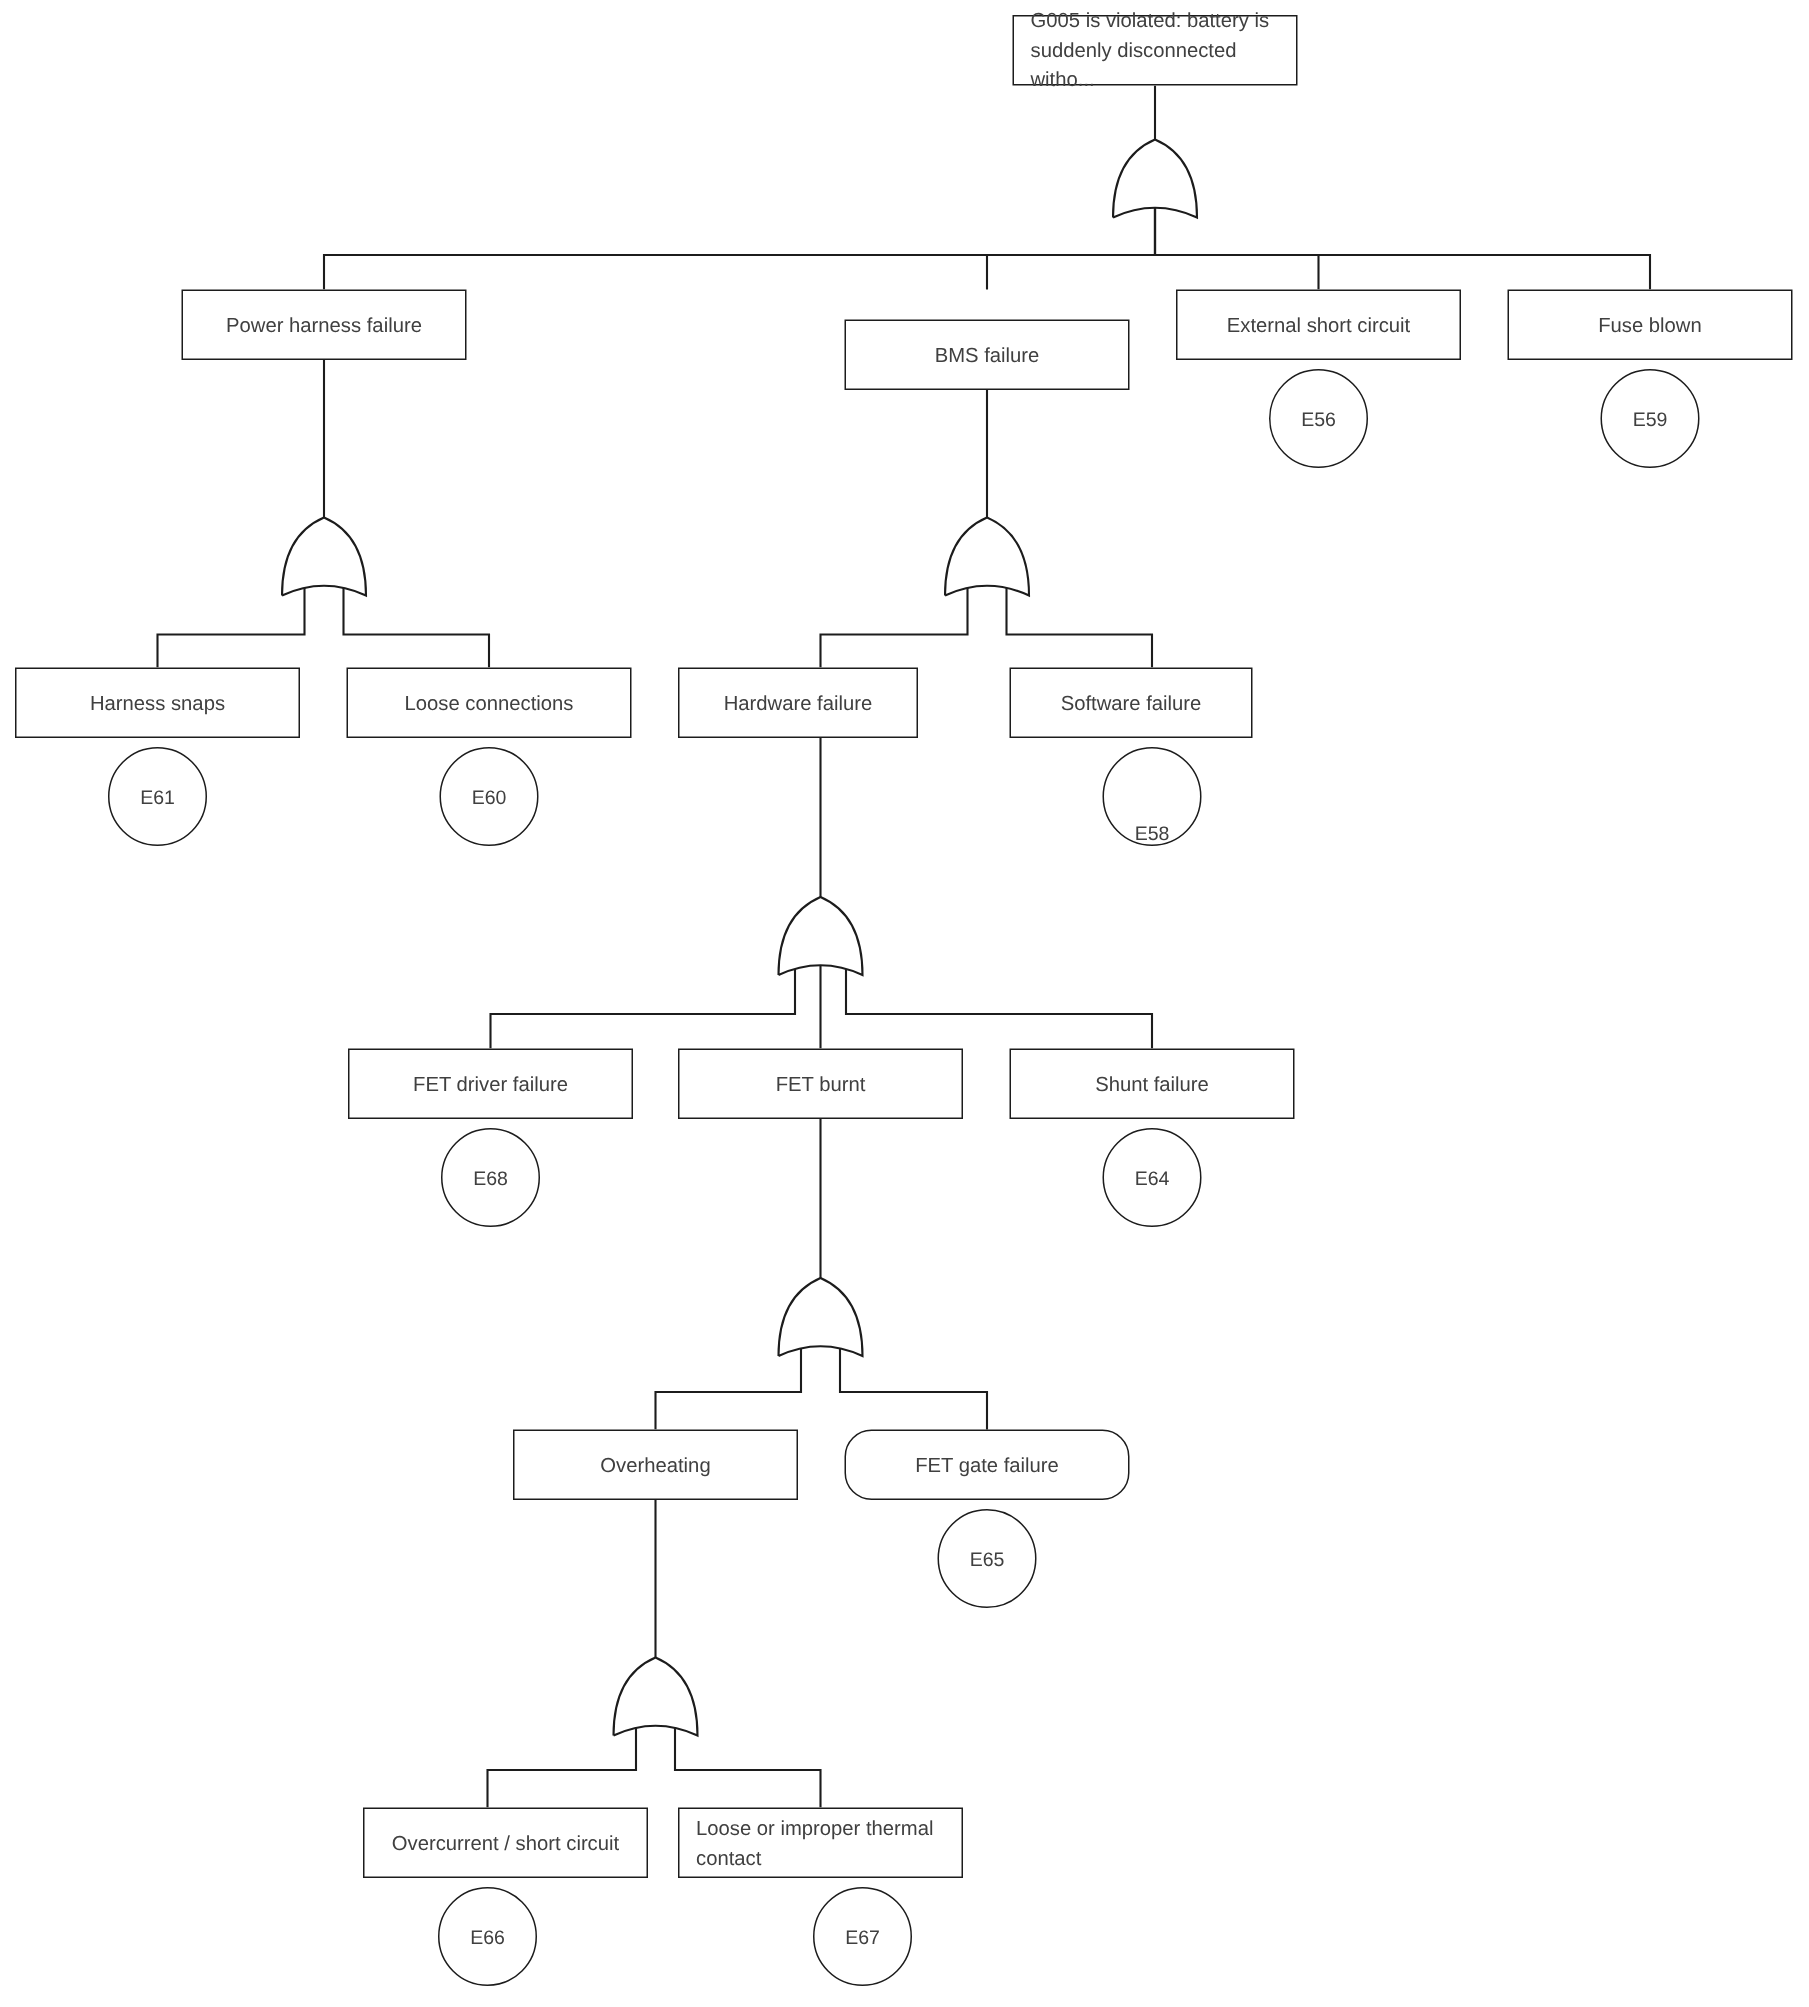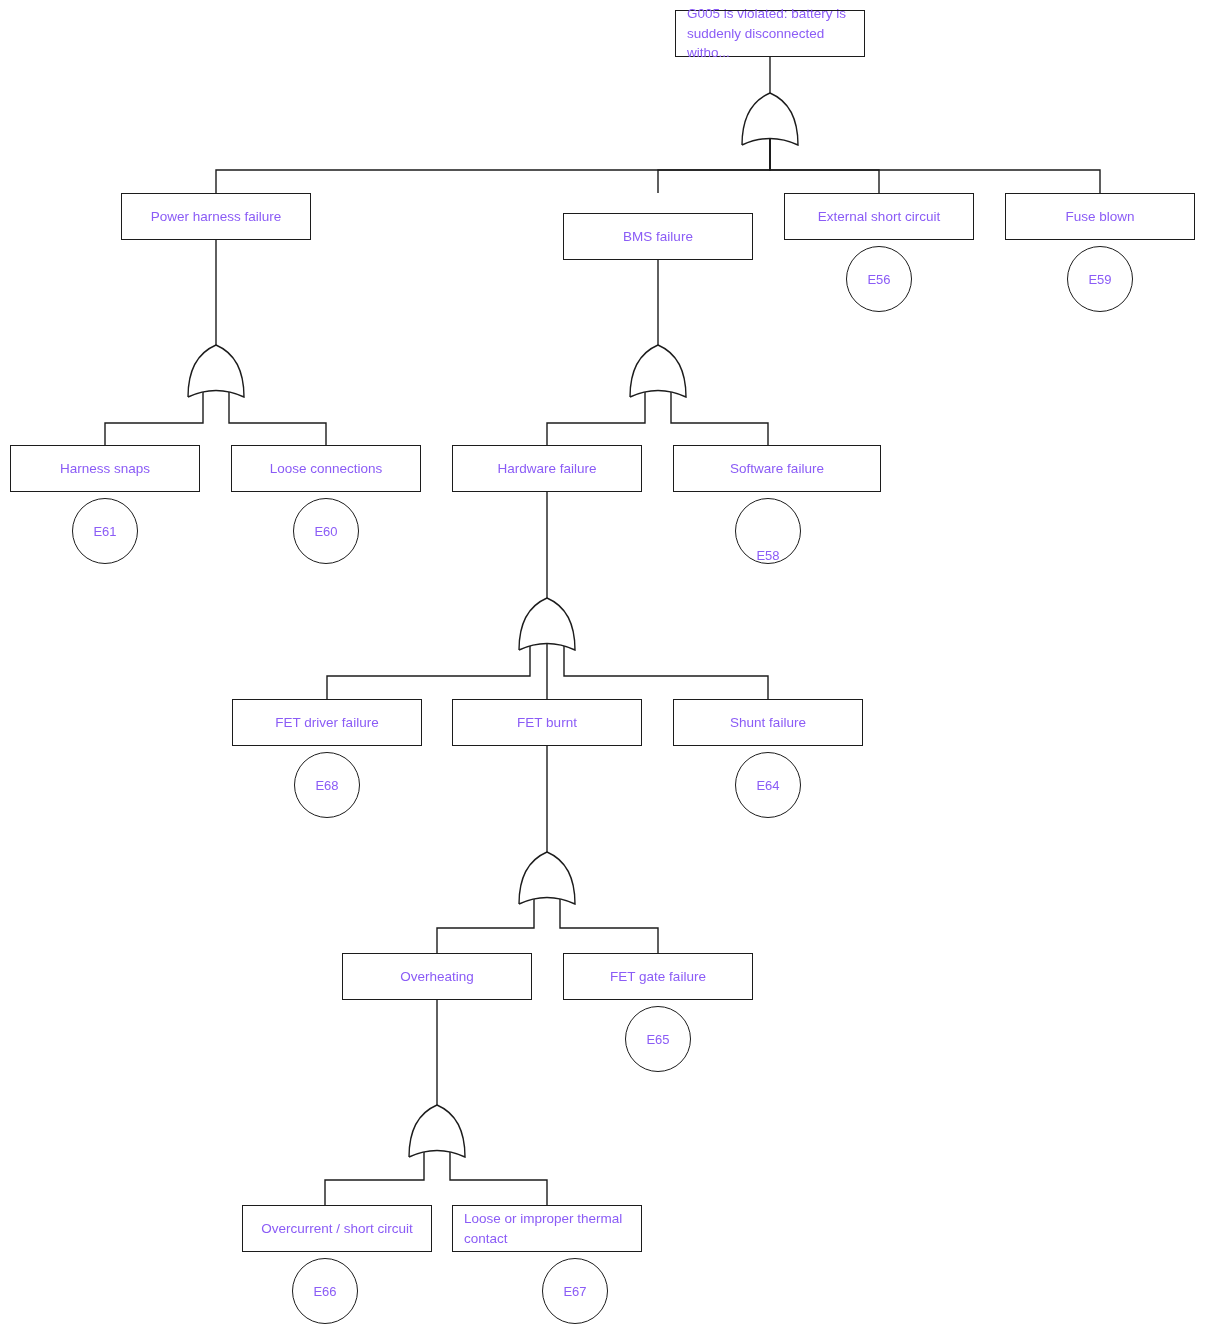--- a/index.html
+++ b/index.html
@@ -3,21 +3,21 @@
 <meta charset="utf-8">
 <style>
   :root { --stroke: #1c1c1c; --bg: #ffffff; }
   html, body { margin: 0; padding: 0; background: var(--bg); }
   #canvas {
     position: relative;
     width: 1206px;
     height: 1338px;
     background: var(--bg);
     font-family: "Liberation Sans", "DejaVu Sans", sans-serif;
-    color: #8b5cf6;
+    color: #404040;
     overflow: hidden;
   }
   #edge-layer { position: absolute; left: 0; top: 0; }
   .node {
     position: absolute;
     box-sizing: border-box;
     display: flex;
     align-items: center;
     justify-content: center;
     text-align: center;
@@ -103,24 +103,24 @@
       </div>
       <div class="event-circle" style="left: 72px; top: 498px; width: 66px; height: 66px;">
         <span>E61</span>
       </div>
       <div class="node" style="left: 231px; top: 445px; width: 190px; height: 47px;">
         <span>Loose connections</span>
       </div>
       <div class="event-circle" style="left: 293px; top: 498px; width: 66px; height: 66px;">
         <span>E60</span>
       </div>
-      <div class="node" style="left: 452px; top: 445px; width: 190px; height: 47px;">
+      <div class="node" style="left: 452px; top: 445px; width: 160px; height: 47px;">
         <span>Hardware failure</span>
       </div>
-      <div class="node" style="left: 673px; top: 445px; width: 208px; height: 47px;">
+      <div class="node" style="left: 673px; top: 445px; width: 162px; height: 47px;">
         <span>Software failure</span>
       </div>
       <div class="event-circle" style="left: 735px; top: 498px; width: 66px; height: 66px; align-items: flex-end;">
         <span>E58</span>
       </div>
       <div class="node" style="left: 232px; top: 699px; width: 190px; height: 47px;">
         <span>FET driver failure</span>
       </div>
       <div class="event-circle" style="left: 294px; top: 752px; width: 66px; height: 66px; align-items: center;">
         <span>E68</span>
@@ -130,21 +130,21 @@
       </div>
       <div class="node" style="left: 673px; top: 699px; width: 190px; height: 47px;">
         <span>Shunt failure</span>
       </div>
       <div class="event-circle" style="left: 735px; top: 752px; width: 66px; height: 66px;">
         <span>E64</span>
       </div>
       <div class="node" style="left: 342px; top: 953px; width: 190px; height: 47px;">
         <span>Overheating</span>
       </div>
-      <div class="node" style="left: 563px; top: 953px; width: 190px; height: 47px;">
+      <div class="node" style="left: 563px; top: 953px; width: 190px; height: 47px; border-radius: 18px;">
         <span>FET gate failure</span>
       </div>
       <div class="event-circle" style="left: 625px; top: 1006px; width: 66px; height: 66px;">
         <span>E65</span>
       </div>
       <div class="node" style="left: 230px; top: 1205px; width: 190px; height: 47px; margin-left: 12px;">
         <span>Overcurrent / short circuit</span>
       </div>
       <div class="event-circle" style="left: 292px; top: 1258px; width: 66px; height: 66px;">
         <span>E66</span>

